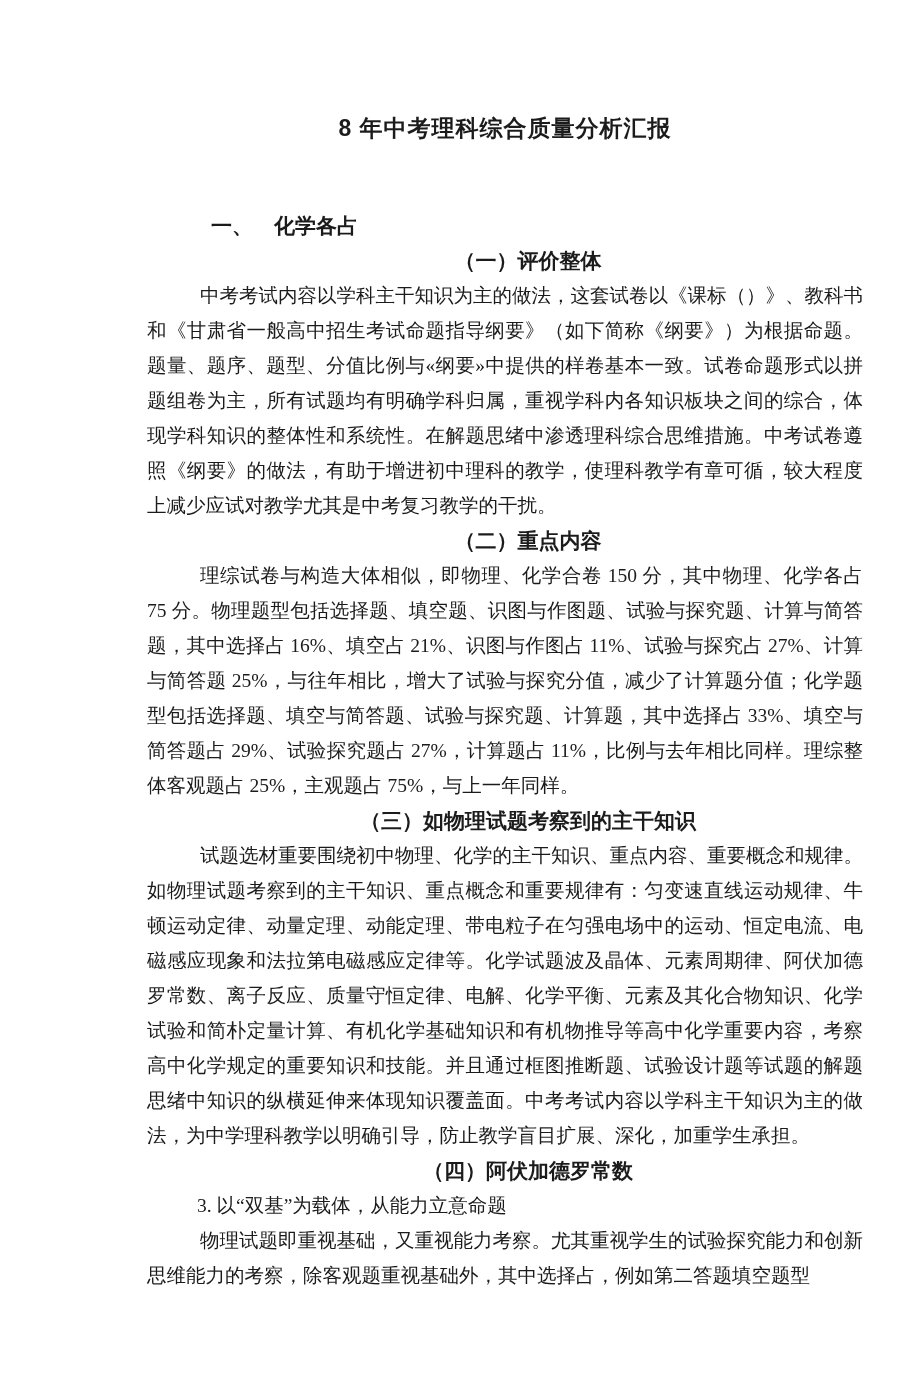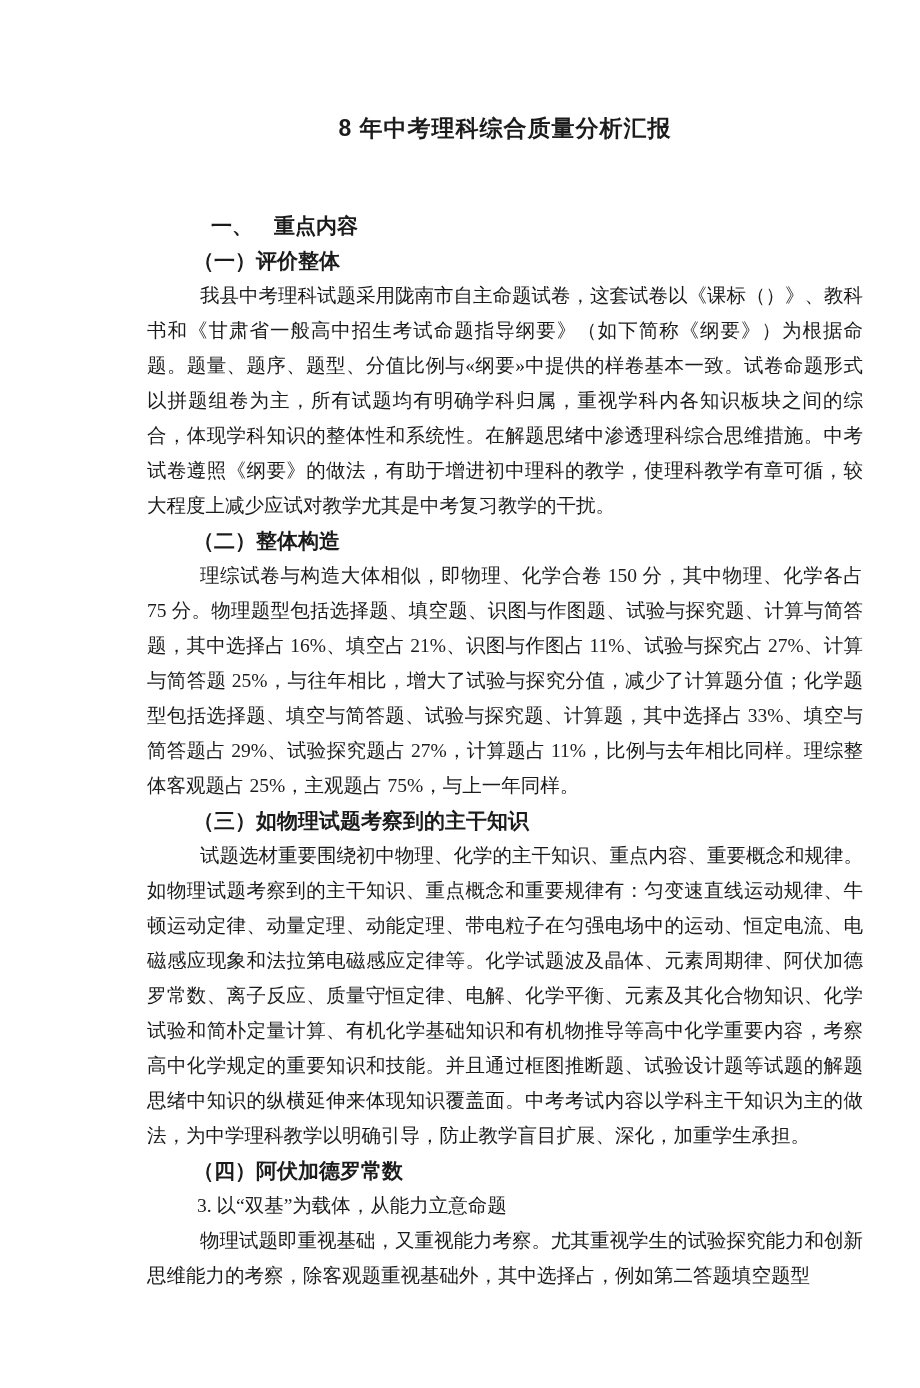--- a/index.html
+++ b/index.html
@@ -42,43 +42,44 @@
     font-family: "Liberation Sans", "DejaVu Sans", sans-serif;
     font-weight: 700;
     font-size: 21px;
     padding-left: 64px;
   }
   .heading2 {
     font-family: "Liberation Sans", "DejaVu Sans", sans-serif;
     font-weight: 700;
     font-size: 21px;
     padding-left: 46px;
+    text-align: center;
   }
   .paragraph {
     text-align: justify;
     text-indent: 53px;
   }
   .subheading {
     padding-left: 50px;
   }
 </style>
 </head>
 <body>
 
 <div class="page">
   <div class="doc">
     <h1 class="doc-title">8 年中考理科综合质量分析汇报</h1>
 
-    <p class="block heading1">一、　重点内容</p>
+    <p class="block heading1">一、　化学各占</p>
 
     <p class="block heading2">（一）评价整体</p>
 
-    <p class="block paragraph">我县中考理科试题采用陇南市自主命题试卷，这套试卷以《课标（）》、教科书和《甘肃省一般高中招生考试命题指导纲要》（如下简称《纲要》）为根据命题。题量、题序、题型、分值比例与«纲要»中提供的样卷基本一致。试卷命题形式以拼题组卷为主，所有试题均有明确学科归属，重视学科内各知识板块之间的综合，体现学科知识的整体性和系统性。在解题思绪中渗透理科综合思维措施。中考试卷遵照《纲要》的做法，有助于增进初中理科的教学，使理科教学有章可循，较大程度上减少应试对教学尤其是中考复习教学的干扰。</p>
+    <p class="block paragraph">中考考试内容以学科主干知识为主的做法，这套试卷以《课标（）》、教科书和《甘肃省一般高中招生考试命题指导纲要》（如下简称《纲要》）为根据命题。题量、题序、题型、分值比例与«纲要»中提供的样卷基本一致。试卷命题形式以拼题组卷为主，所有试题均有明确学科归属，重视学科内各知识板块之间的综合，体现学科知识的整体性和系统性。在解题思绪中渗透理科综合思维措施。中考试卷遵照《纲要》的做法，有助于增进初中理科的教学，使理科教学有章可循，较大程度上减少应试对教学尤其是中考复习教学的干扰。</p>
 
-    <p class="block heading2">（二）整体构造</p>
+    <p class="block heading2">（二）重点内容</p>
 
     <p class="block paragraph">理综试卷与构造大体相似，即物理、化学合卷 150 分，其中物理、化学各占 75 分。物理题型包括选择题、填空题、识图与作图题、试验与探究题、计算与简答题，其中选择占 16%、填空占 21%、识图与作图占 11%、试验与探究占 27%、计算与简答题 25%，与往年相比，增大了试验与探究分值，减少了计算题分值；化学题型包括选择题、填空与简答题、试验与探究题、计算题，其中选择占 33%、填空与简答题占 29%、试验探究题占 27%，计算题占 11%，比例与去年相比同样。理综整体客观题占 25%，主观题占 75%，与上一年同样。</p>
 
     <p class="block heading2">（三）如物理试题考察到的主干知识</p>
 
     <p class="block paragraph">试题选材重要围绕初中物理、化学的主干知识、重点内容、重要概念和规律。如物理试题考察到的主干知识、重点概念和重要规律有：匀变速直线运动规律、牛顿运动定律、动量定理、动能定理、带电粒子在匀强电场中的运动、恒定电流、电磁感应现象和法拉第电磁感应定律等。化学试题波及晶体、元素周期律、阿伏加德罗常数、离子反应、质量守恒定律、电解、化学平衡、元素及其化合物知识、化学试验和简朴定量计算、有机化学基础知识和有机物推导等高中化学重要内容，考察高中化学规定的重要知识和技能。并且通过框图推断题、试验设计题等试题的解题思绪中知识的纵横延伸来体现知识覆盖面。中考考试内容以学科主干知识为主的做法，为中学理科教学以明确引导，防止教学盲目扩展、深化，加重学生承担。</p>
 
     <p class="block heading2">（四）阿伏加德罗常数</p>
 
     <p class="block subheading">3. 以“双基”为载体，从能力立意命题</p>

